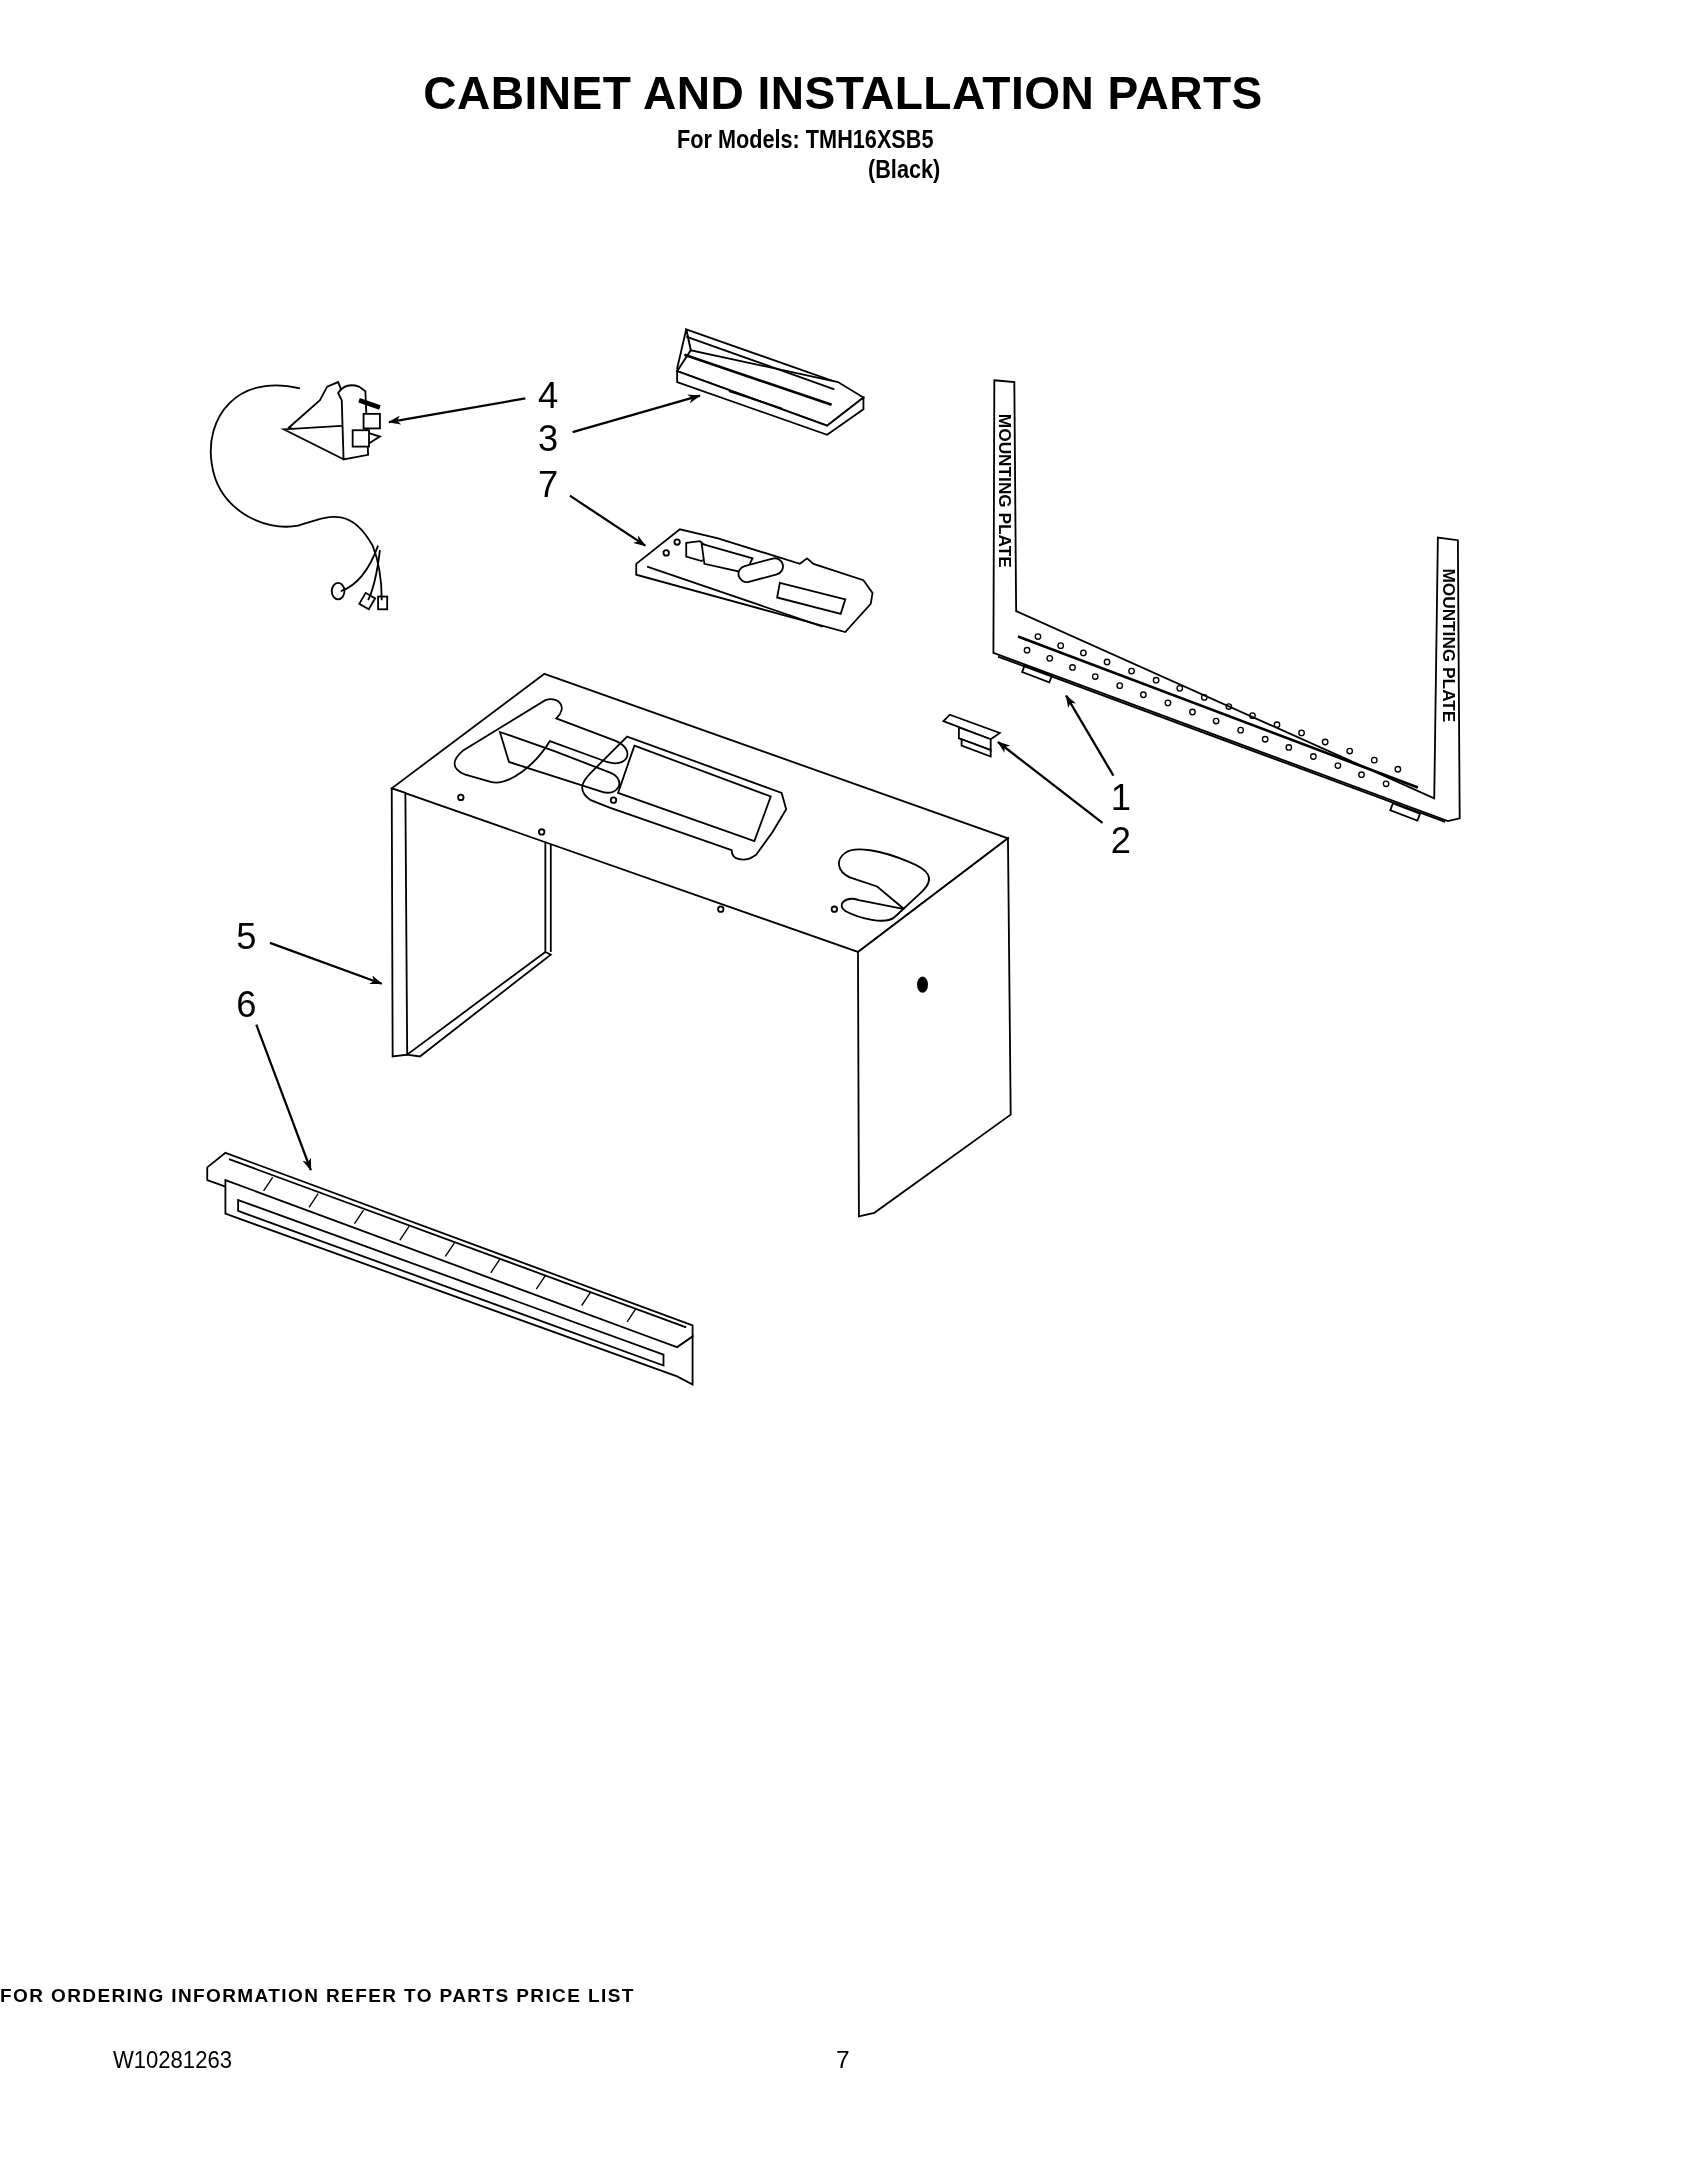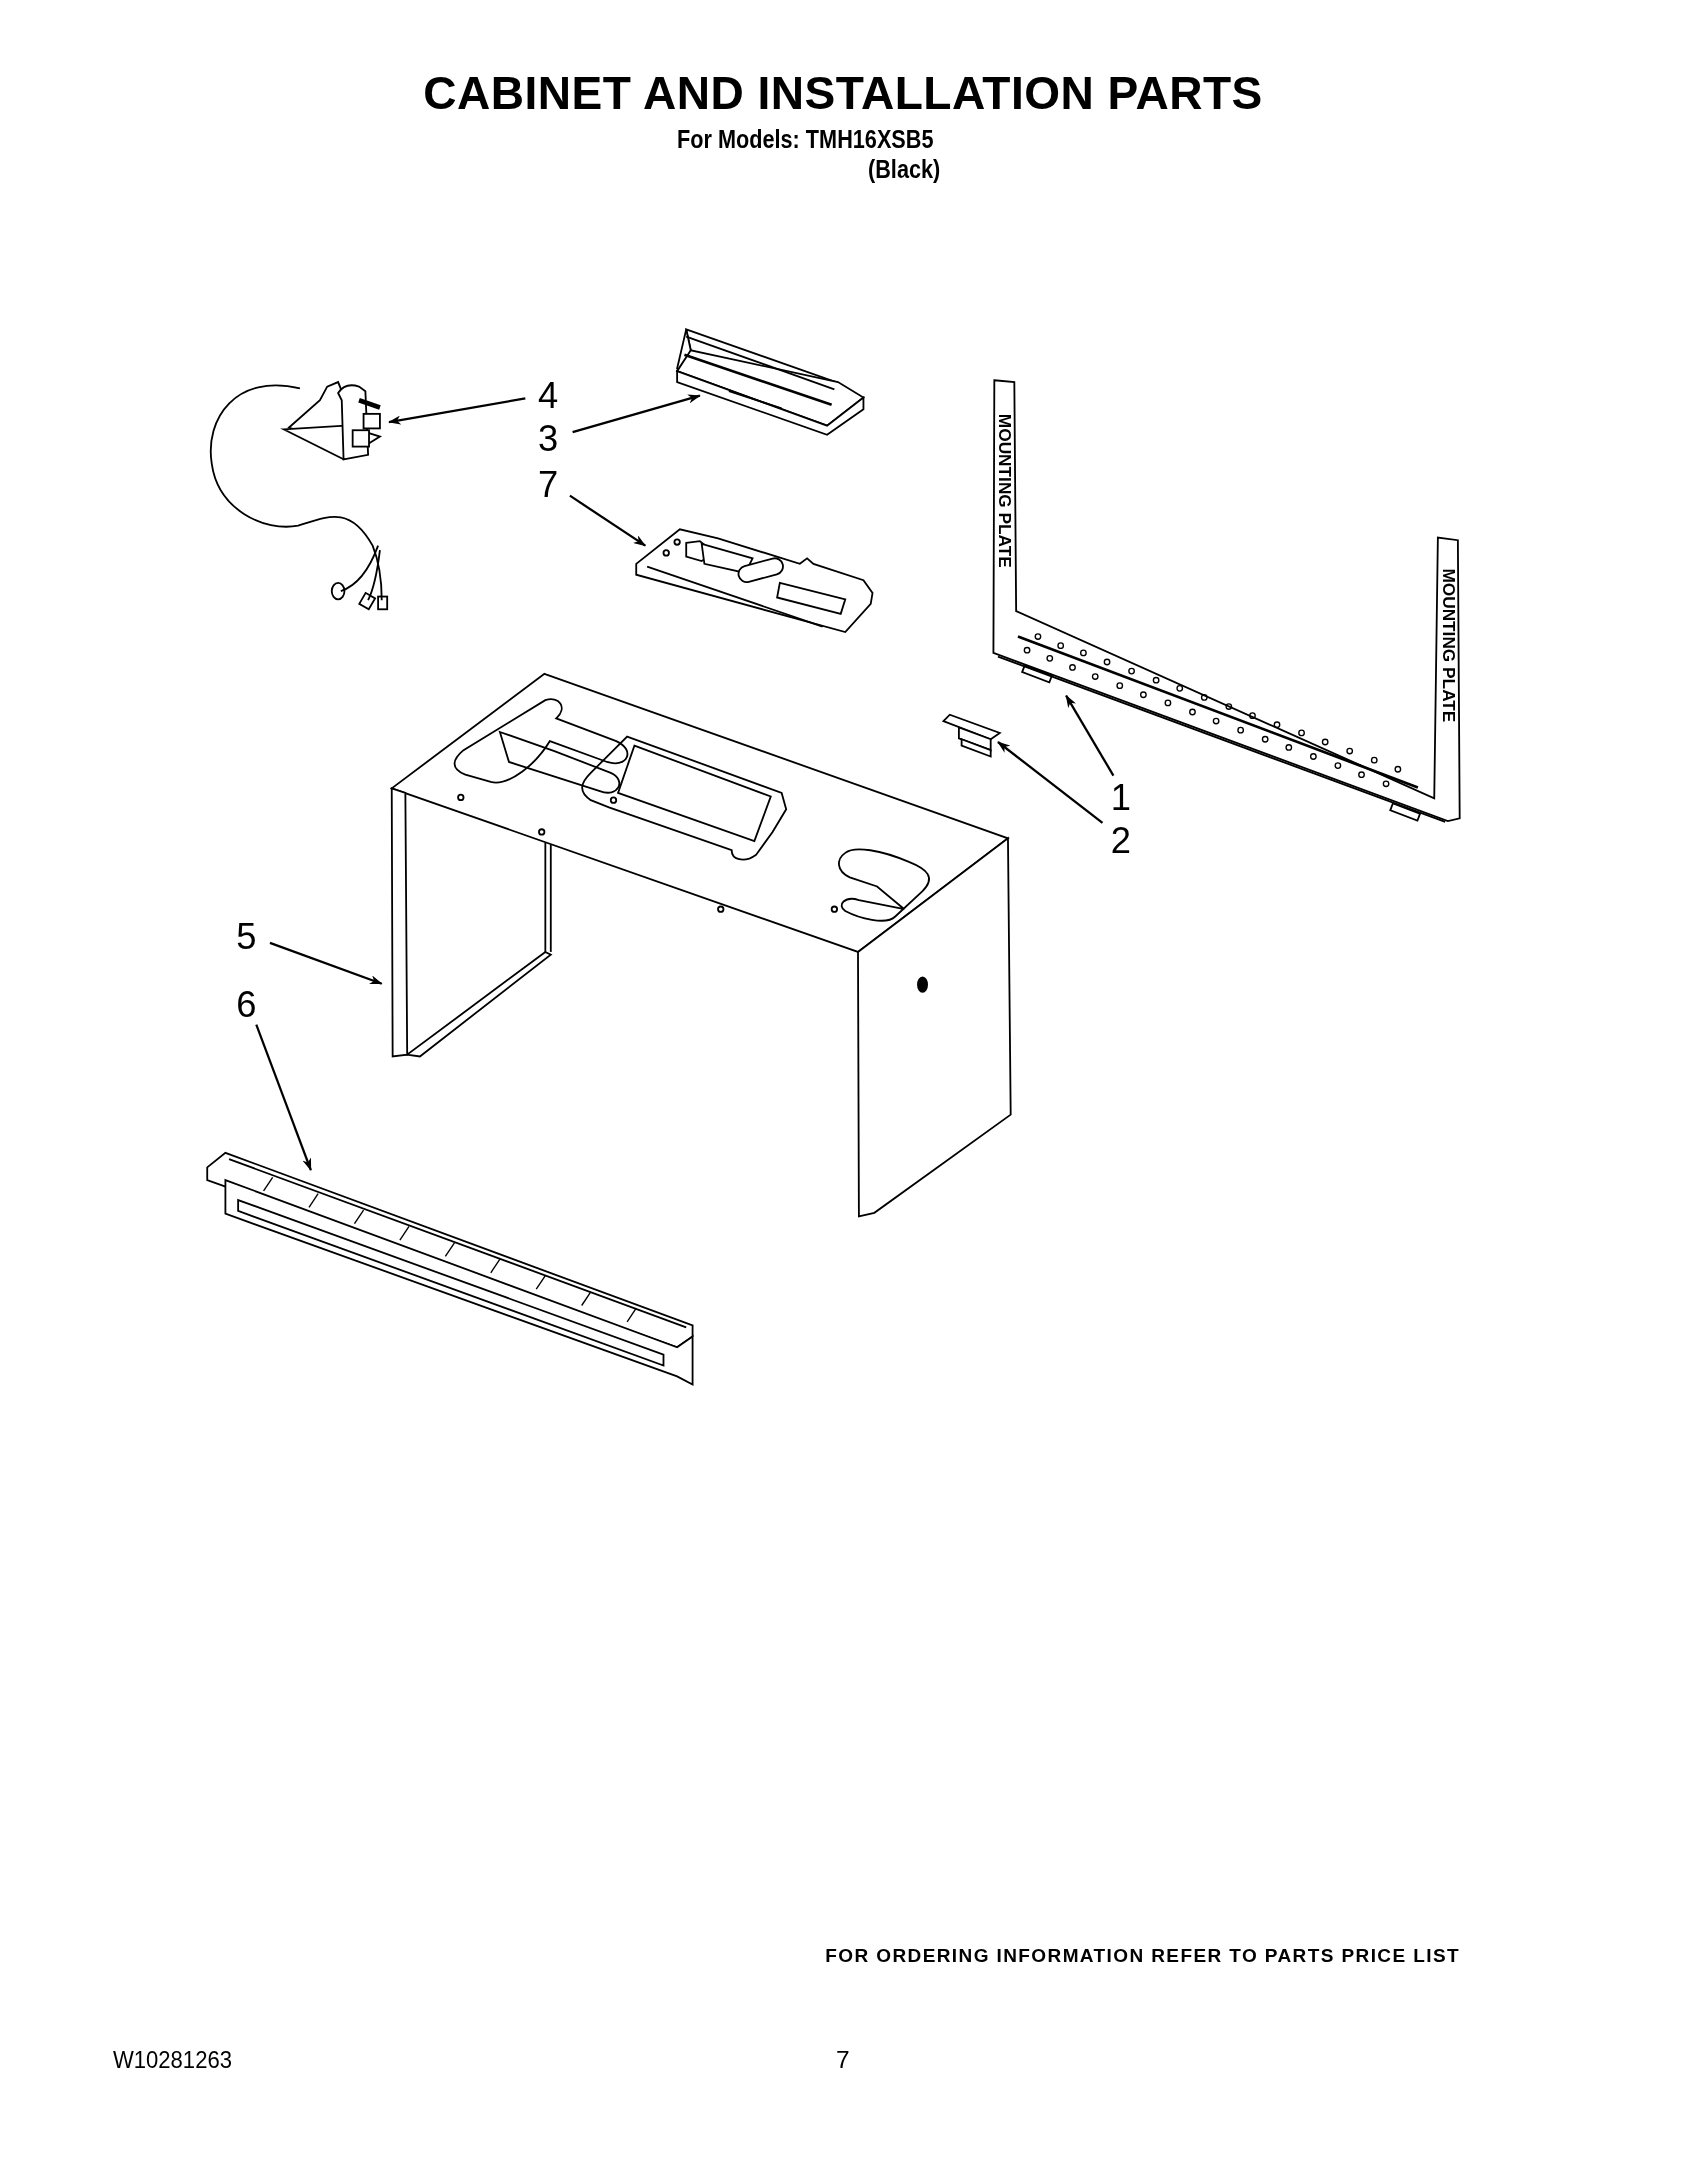--- a/index.html
+++ b/index.html
@@ -6,21 +6,21 @@
   body { width: 1686px; height: 2182px; position: relative; overflow: hidden;
          font-family: "Liberation Sans", "DejaVu Sans", sans-serif; color: #000; }
   .title { position: absolute; left: 0; width: 1686px; top: 65px; text-align: center;
            font-size: 47px; font-weight: bold; letter-spacing: 0.5px; transform: scaleX(0.98); }
   .models { position: absolute; left: 677px; top: 125px; font-size: 25.5px; font-weight: bold;
             transform: scaleX(0.85); transform-origin: left top; white-space: nowrap; }
   .variant { position: absolute; left: 868px; top: 155px; font-size: 25.5px; font-weight: bold;
              transform: scaleX(0.85); transform-origin: left top; white-space: nowrap; }
   svg.diagram { position: absolute; left: 0; top: 0; width: 1686px; height: 2182px; }
   .callout { font-family: "Liberation Sans", sans-serif; font-size: 40px; fill: #000; }
-  .footer-note { position: absolute; left: 0; width: 1460px; top: 1945px; text-align: right;
+  .footer-note { position: absolute; left: 0; width: 1460px; top: 1985px; text-align: left;
                  font-size: 19px; font-weight: bold; letter-spacing: 1.4px; }
   .footer-note span { display: inline-block; transform: translateX(0px); }
   .doc-number { position: absolute; left: 113px; top: 2046px; font-size: 24.5px;
                 transform: scaleX(0.9); transform-origin: left top; }
   .page-number { position: absolute; left: 836px; top: 2046px; font-size: 24.5px; }
 </style>
 </head>
 <body>
 
 <div class="title">CABINET AND INSTALLATION PARTS</div>

